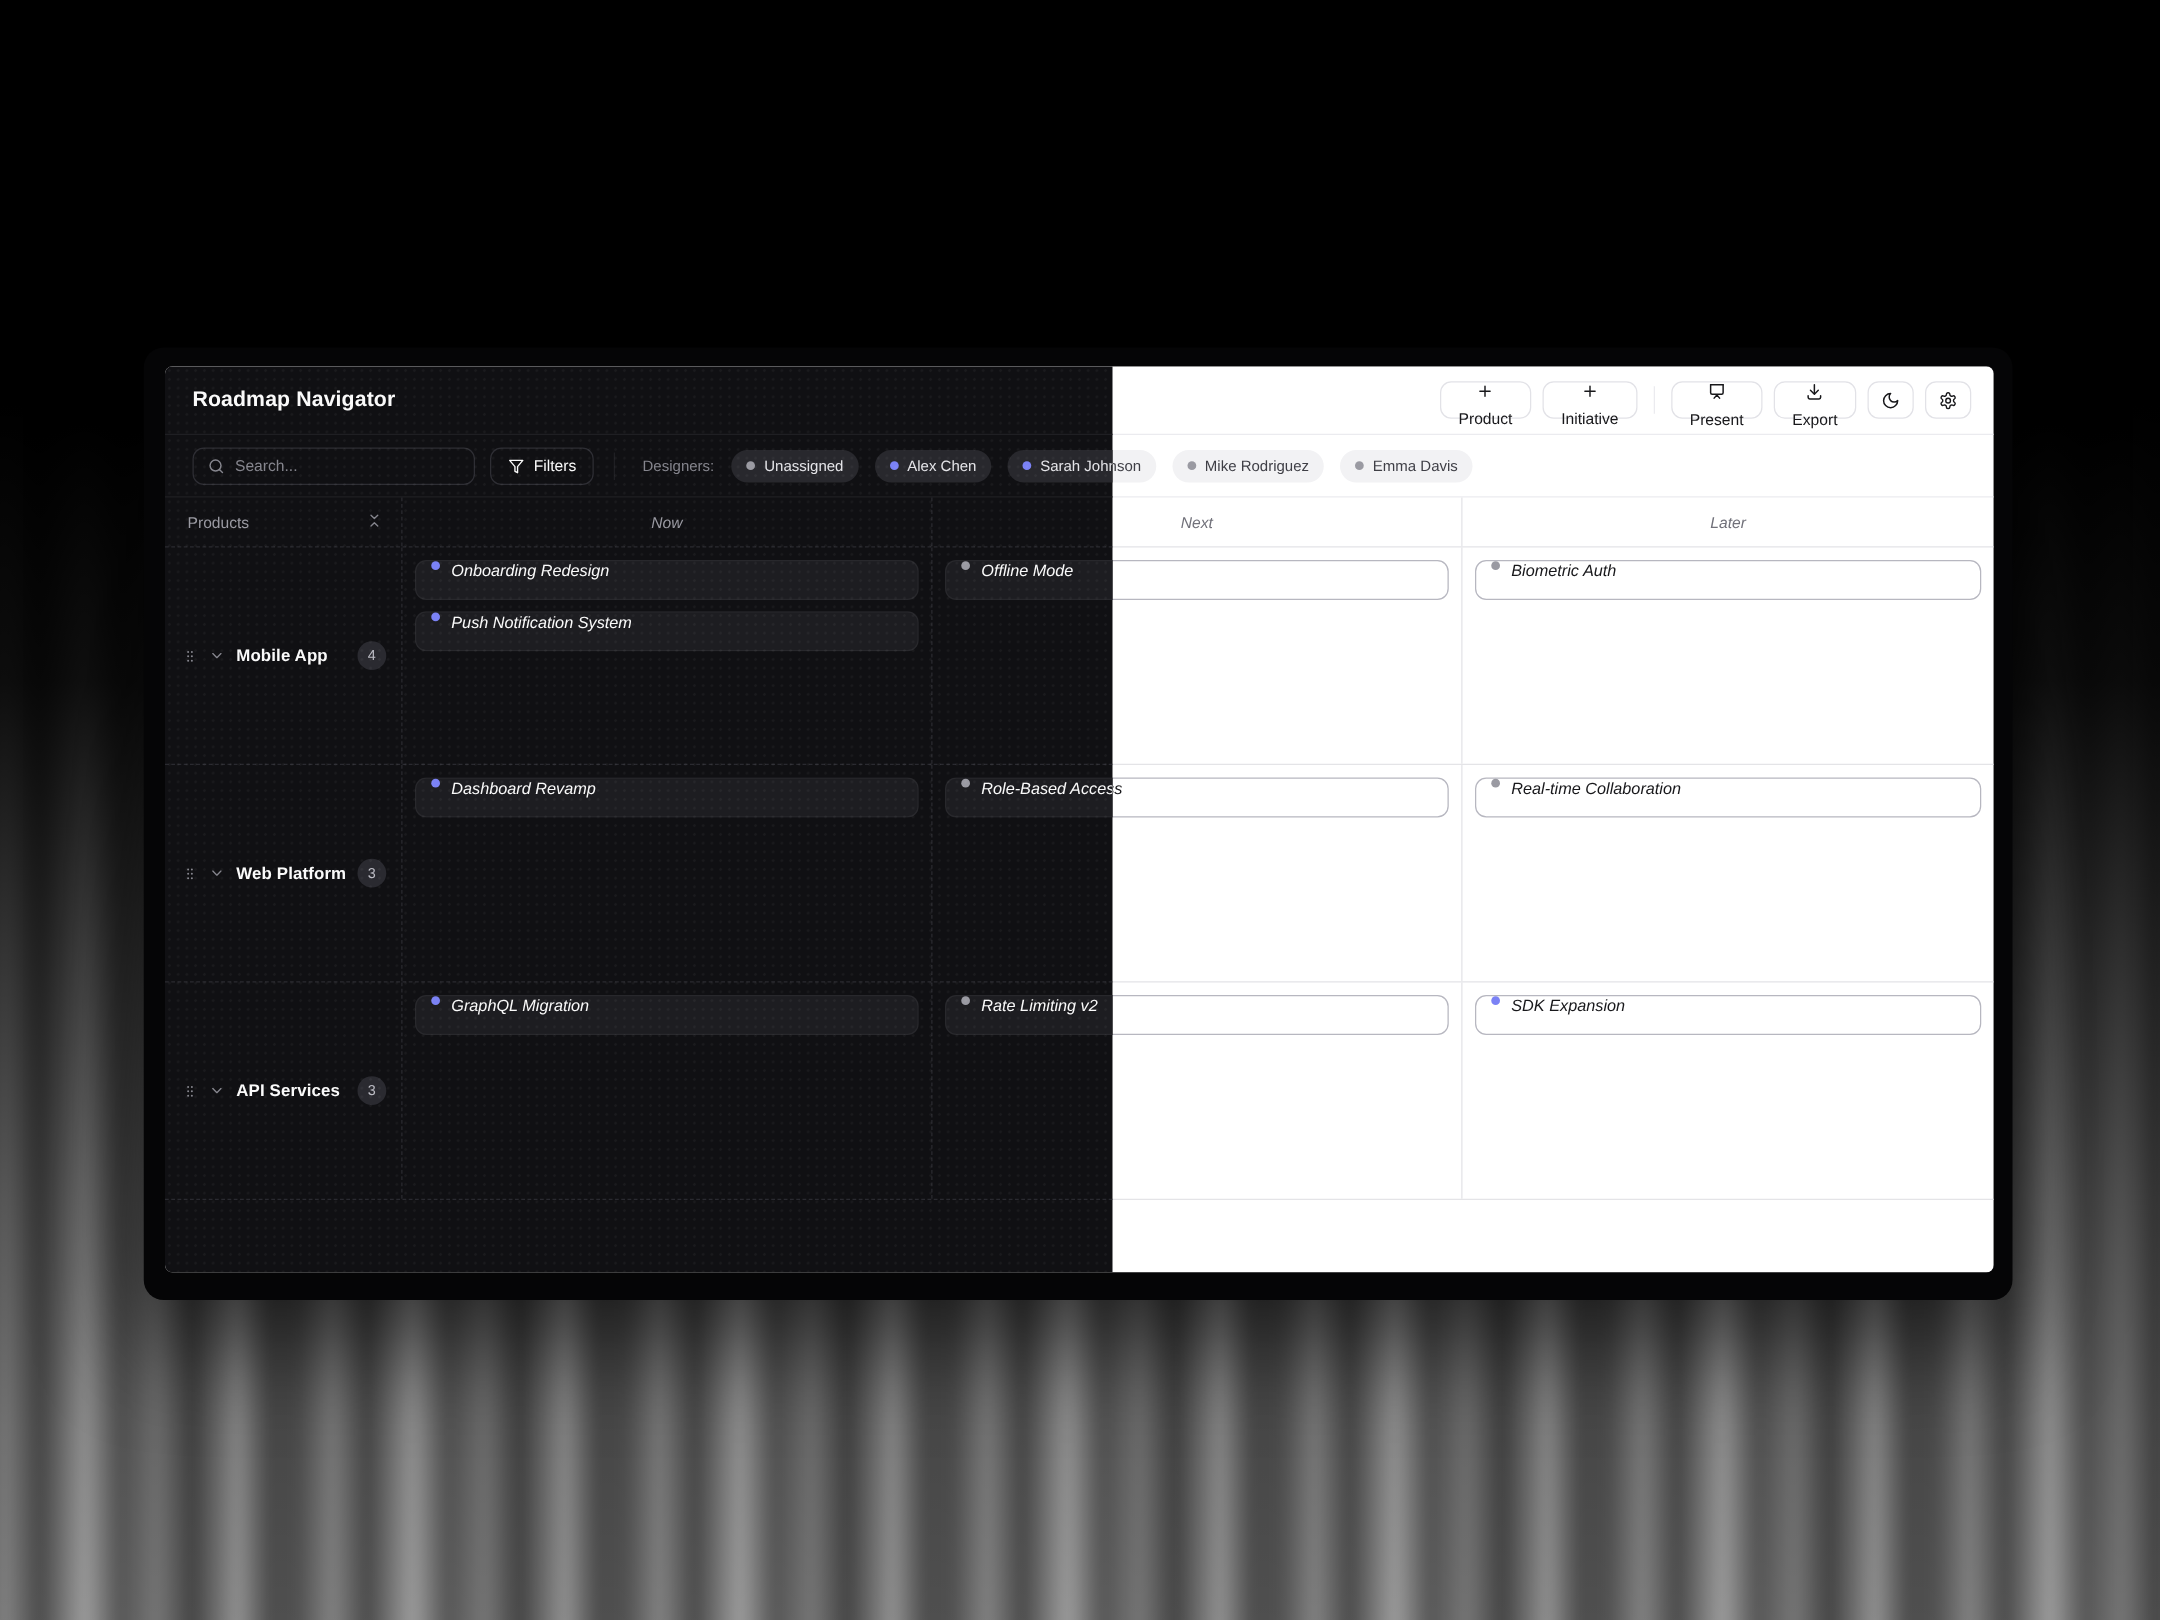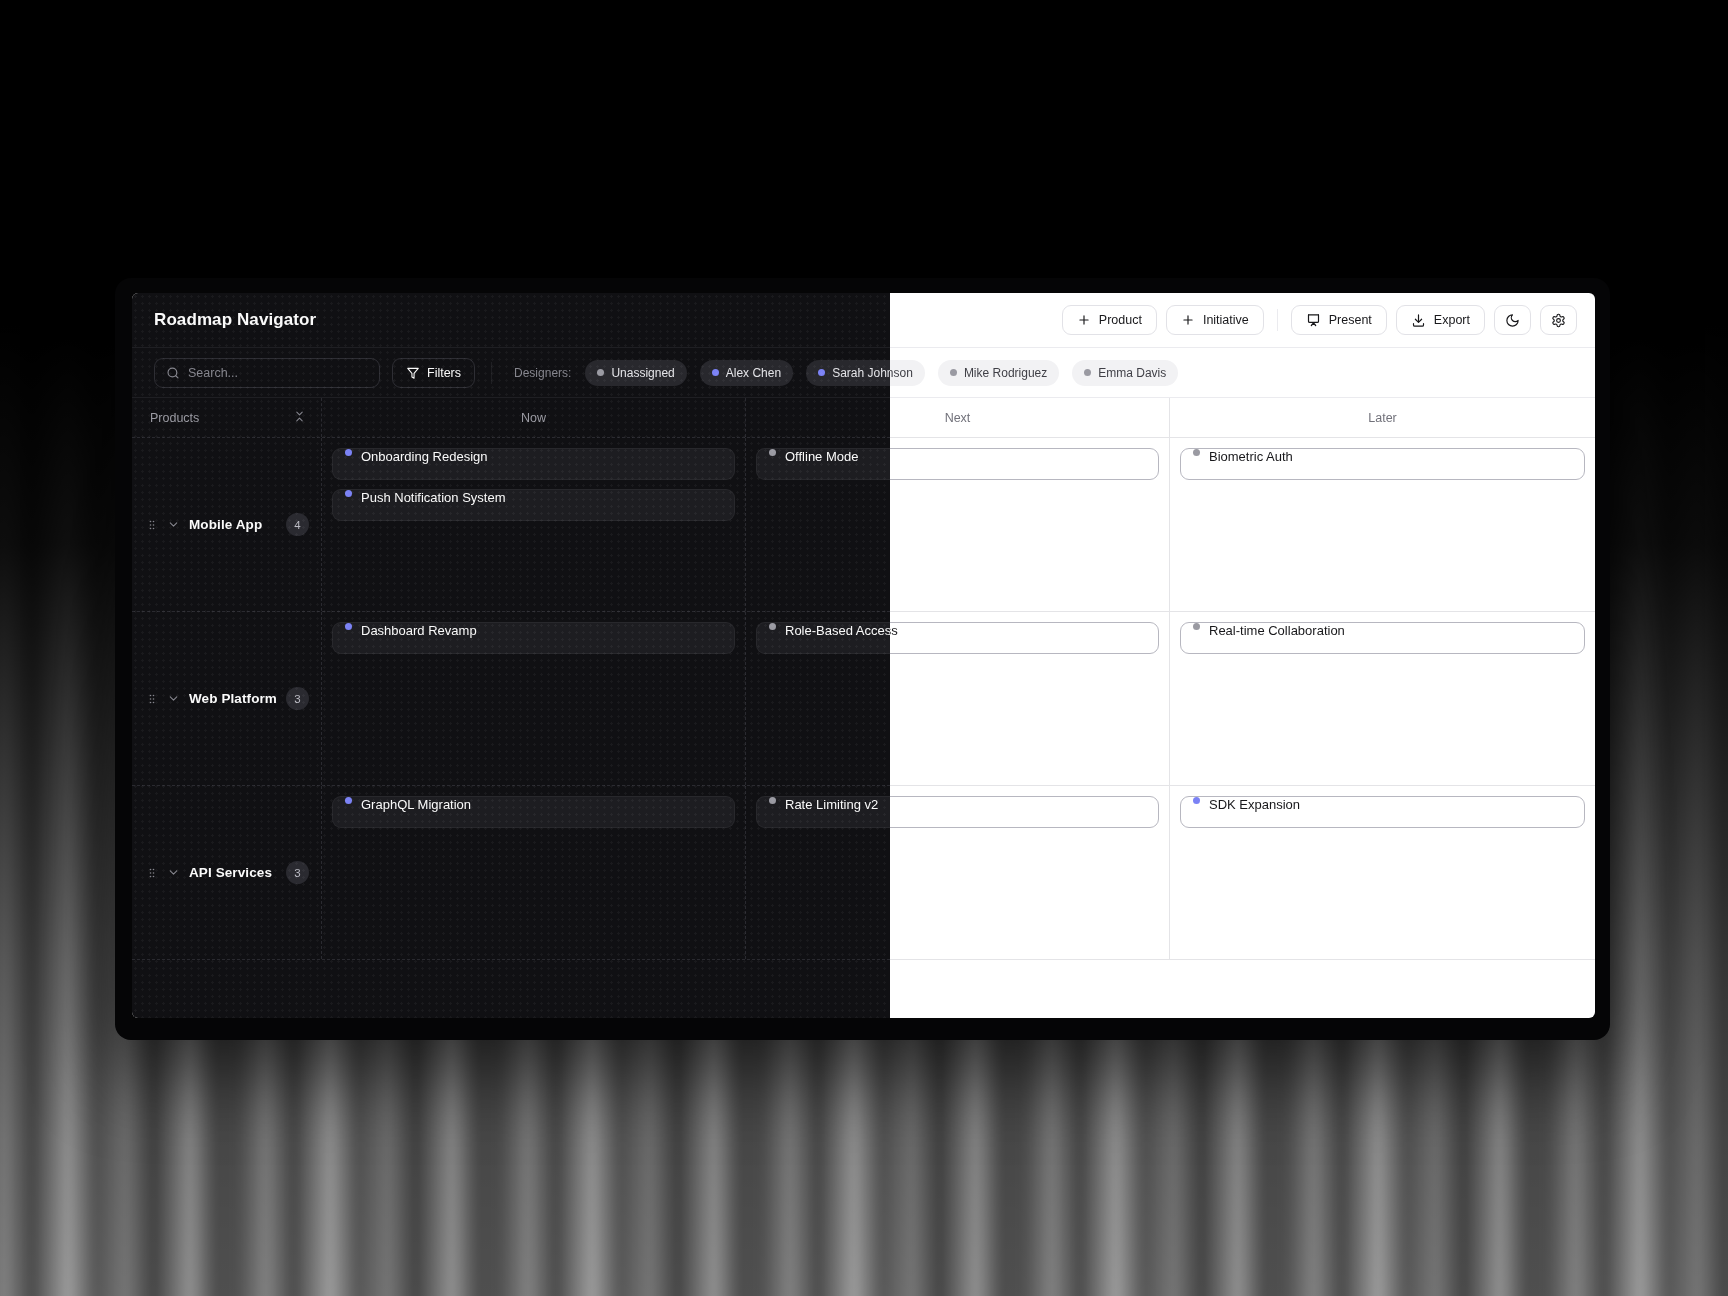--- a/index.html
+++ b/index.html
@@ -45,21 +45,21 @@
   svg{ display:block; }
   .ic{ display:inline-flex; align-items:center; justify-content:center; flex:none; }
 
   
   .titlebar{ height:55px; flex:none; display:flex; align-items:center; justify-content:space-between;
     padding:0 18px 0 22px; border-bottom:1px solid var(--line-soft); }
   .title{ font-size:17px; font-weight:700; letter-spacing:.1px; }
   .toolbar{ display:flex; align-items:center; gap:9px; }
   .tbtn{ height:30px; display:inline-flex; align-items:center; gap:8px; padding:0 14px;
     border:1px solid var(--btn-border); border-radius:9px; background:var(--bg); color:var(--text);
-    font-family:inherit; font-size:12.5px; font-weight:500; cursor:pointer; }
+    font-family:inherit; font-size:12.5px; font-weight:500; cursor:pointer;flex-direction:column; }
   .tbtn.icon-only{ width:37px; padding:0; justify-content:center; }
   .vdiv{ width:1px; height:22px; background:var(--line-soft); margin:0 4px; }
 
   
   .filterbar{ height:50px; flex:none; display:flex; align-items:center; gap:12px;
     padding:0 22px; border-bottom:1px solid var(--line-soft); }
   .search{ width:226px; height:30px; display:flex; align-items:center; gap:8px; padding:0 11px;
     border:1px solid var(--input-border); border-radius:9px; color:var(--muted2); }
   .search input{ flex:1; min-width:0; border:none; outline:none; background:transparent;
     font-family:inherit; font-size:12.5px; color:var(--text); }
@@ -76,21 +76,21 @@
   .dot{ width:7px; height:7px; border-radius:50%; flex:none; }
   .dot-indigo{ background:var(--color-indigo,#7b82f5); }
   .dot-gray{ background:var(--color-gray,#9a9aa2); }
 
   
   .grid{ flex:1; display:flex; flex-direction:column; min-height:0; }
   .ghead{ height:40px; flex:none; display:flex; border-bottom:1px var(--line-style) var(--line); }
   .grow{ height:174px; flex:none; display:flex; border-bottom:1px var(--line-style) var(--line); }
   .gfoot{ flex:1; }
   .col-products{ width:190px; flex:none; border-right:1px var(--line-style) var(--line); }
-  .col-lane{ width:424px; flex:none; border-right:1px var(--line-style) var(--line); }
+  .col-lane{ width:424px; flex:none; border-right:1px var(--line-style) var(--line);font-style:italic; }
   .col-lane.last{ flex:1; border-right:none; }
 
   .gh-products{ display:flex; align-items:center; justify-content:space-between;
     padding:0 13px 0 18px; color:var(--muted); font-size:12.5px; }
   .gh-lane{ display:flex; align-items:center; justify-content:center;
     color:var(--muted); font-size:12.5px; }
   .collapse-btn{ background:none; border:none; color:var(--muted2); cursor:pointer; padding:2px; }
 
   .prod-cell{ display:flex; align-items:center; gap:9px; padding:0 12px 0 14px; }
   .prod-cell .grip{ color:var(--muted2); cursor:grab; }

